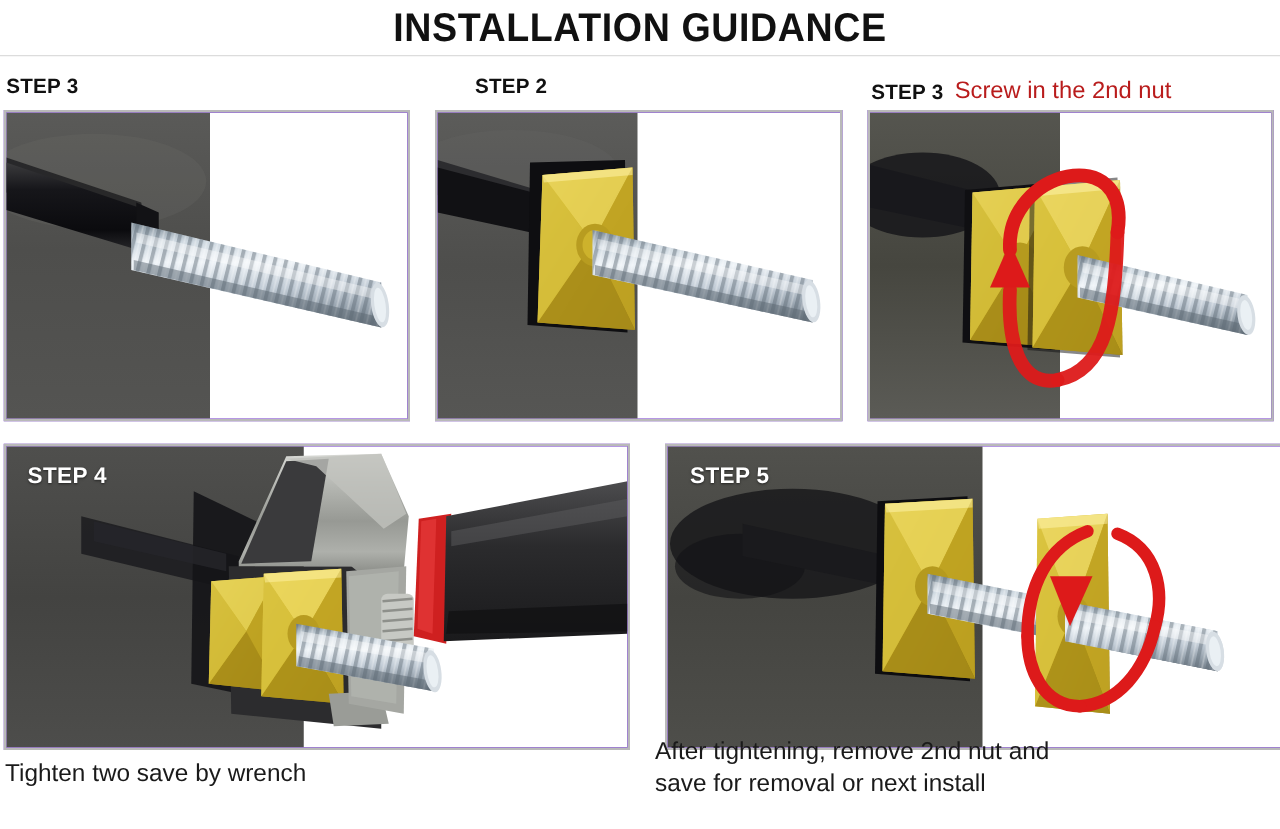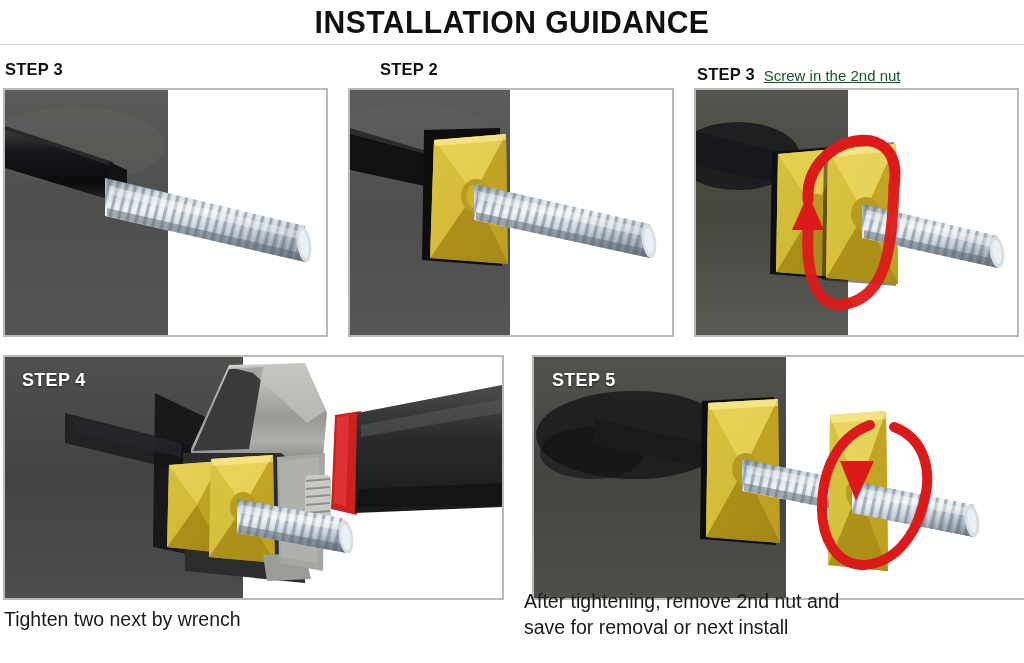--- a/index.html
+++ b/index.html
@@ -26,21 +26,21 @@
 
   
   .step-head {
     position:absolute; height:24px; display:flex; align-items:baseline;
     white-space:nowrap;
   }
   .step-head .lbl {
     font-size:16.5px; font-weight:bold; color:#111; letter-spacing:.2px;
   }
   .step-head .cap {
-    font-size:15px; font-weight:normal; color:#14532d; margin-left:9px;text-decoration:underline;
+    font-size:19px; font-weight:normal; color:#b91c1c; margin-left:9px;
   }
 
   
   .panel {
     position:absolute; border:2px solid #b9b9b9; background:#6d28d9;
     overflow:hidden;
   }
   .panel svg { display:block; width:100%; height:100%; }
 
   
@@ -436,18 +436,18 @@
         <path d="M390 144 C382 180 360 206 330 208" fill="none" stroke="#dd1a1a" stroke-width="10" stroke-linecap="round"></path>
         <path d="M330 208 C300 208 288 178 288 152" fill="none" stroke="#dd1a1a" stroke-width="10" stroke-linecap="round"></path>
         <path d="M288 152 C288 112 304 80 336 68" fill="none" stroke="#dd1a1a" stroke-width="10" stroke-linecap="round"></path>
 
         <path d="M322 144 L306 104 L340 104 Z" fill="#dd1a1a"></path>
       </g>
     </svg>
     <div class="badge-in" style="left:18px; top:13px;">STEP 5</div>
   </div>
 
-  <div class="caption" style="left:4px; top:606px; width:500px;">Tighten two next by wrench</div>
+  <div class="caption" style="left:4px; top:606px; width:500px;">Tighten two save by wrench</div>
 
   <div class="caption" style="left:524px; top:588px; width:500px;">After tightening, remove 2nd nut and
 save for removal or next install</div>
 
 </div>
 
 </body></html>

